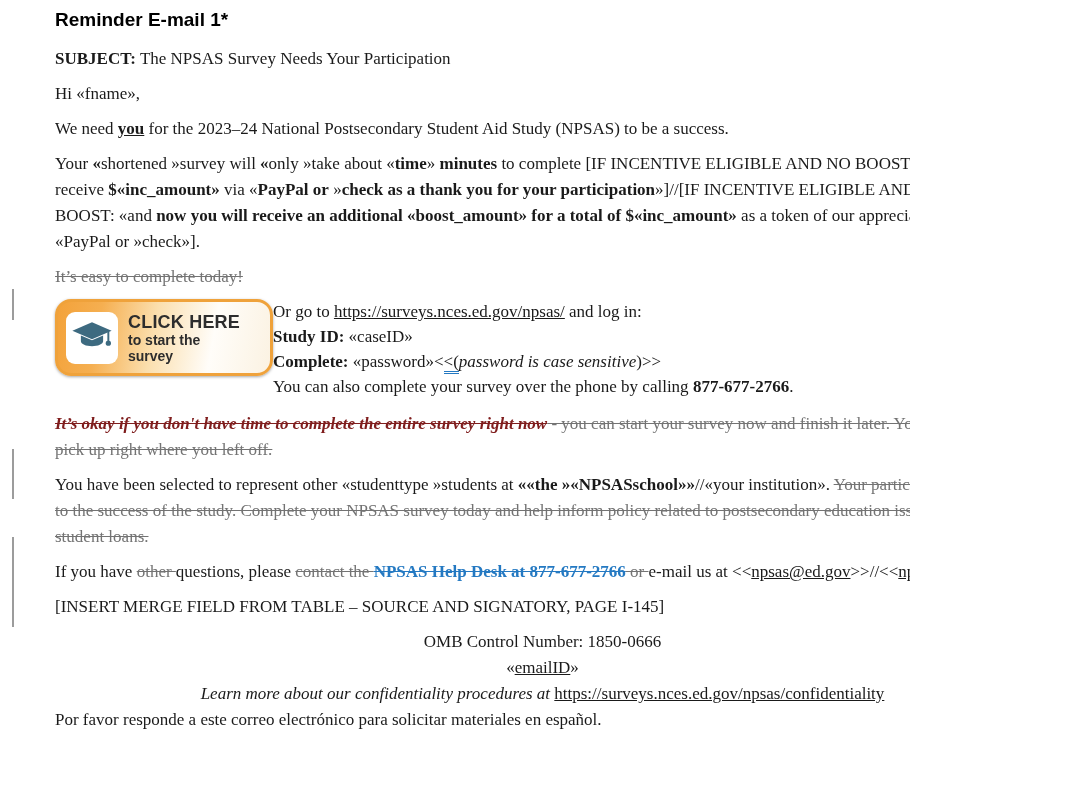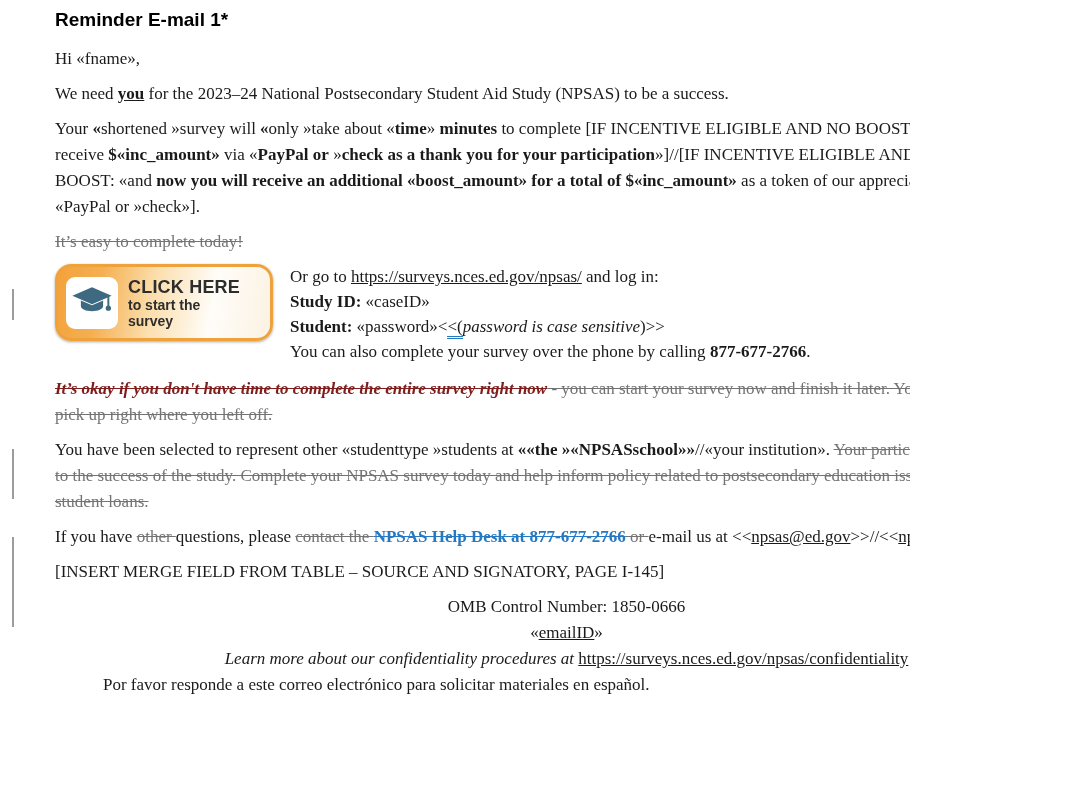--- a/index.html
+++ b/index.html
@@ -21,53 +21,54 @@
   .b{font-weight:bold;}
   .i{font-style:italic;}
   .bu{font-weight:bold;text-decoration:underline;}
   .lnk{color:#1a1a1a;text-decoration:underline;cursor:pointer;}
   .del{color:#737373;text-decoration:line-through;}
   .delb{color:#2479c2;text-decoration:line-through;font-weight:bold;}
   .delbi{color:#7f1d1d;text-decoration:line-through;font-weight:bold;font-style:italic;}
   .ins{border-bottom:3px double #2479c2;}
   .change-bar{position:absolute;left:12px;width:2px;background:#9c9c9c;}
   
-  .media-row{display:flex;align-items:flex-start;gap:17px;margin:4px 0 12px 0;}
+  .media-row{display:flex;align-items:flex-start;margin:4px 0 12px 0;}
   .survey-btn{
     flex:0 0 auto;width:196px;height:71px;
     border:3px solid #efa23b;border-radius:16px;
     background:linear-gradient(100deg,#f3a23a 0%,#f5af51 20%,#fbdfae 45%,#fffdf9 72%,#fbf2e2 100%);
     box-shadow:0 1px 3px rgba(0,0,0,.35);
     display:flex;align-items:center;gap:10px;padding:0 8px;
     cursor:pointer;
   }
   .icon-box{width:52px;height:52px;background:#ffffff;border-radius:9px;
     display:flex;align-items:center;justify-content:center;flex:0 0 auto;}
   .btn-text{font-family:"Liberation Sans", sans-serif;color:#2d2d2d;}
   .btn-line1{font-size:18px;font-weight:800;line-height:20px;letter-spacing:.2px;}
   .btn-line2,.btn-line3{font-size:14px;font-weight:bold;line-height:16px;}
   .login-col{flex:1 1 auto;}
   .login-line{line-height:25px;}
   .phone-line{}
   .center{text-align:center;}
-  .footer-block{margin-top:2px;margin-left:48px;}
+  .footer-block{margin-top:2px;}
 </style>
 </head>
 <body>
 
 <div class="page">
 
   <div class="change-bar" style="top:289px;height:31px;"></div>
   <div class="change-bar" style="top:449px;height:50px;"></div>
   <div class="change-bar" style="top:537px;height:90px;"></div>
 
   <div class="content">
 
     <h1 class="doc-title">Reminder E-mail 1*</h1>
 
+    <p class="para"><span class="b">SUBJECT:</span><span> The NPSAS Survey Needs Your Participation</span></p>
 
     <p class="para">Hi «fname»,</p>
 
     <p class="para"><span>We need </span><span class="bu">you</span><span> for the 2023–24 National Postsecondary Student Aid Study (NPSAS) to be a success.</span></p>
 
     <p class="para"><span>Your </span><span class="b">«</span><span>shortened »survey will </span><span class="b">«</span><span>only »take about «</span><span class="b">time</span><span>» </span><span class="b">minutes</span><span> to complete [IF INCENTIVE ELIGIBLE AND NO BOOST: «and you will receive </span><span class="b">$«inc_amount»</span><span> via «</span><span class="b">PayPal or</span><span> »</span><span class="b">check as a thank you for your participation</span><span>»]//[IF INCENTIVE ELIGIBLE AND RECENT BOOST: «and </span><span class="b">now you will receive an additional «boost_amount» for a total of  $«inc_amount»</span><span> as a token of our appreciation, payable by «PayPal or »check»].</span></p>
 
     <p class="para"><span class="del">It’s easy to complete today!</span></p>
 
     <div class="media-row">
@@ -83,21 +84,21 @@
         <div class="btn-text">
           <div class="btn-line1">CLICK HERE</div>
           <div class="btn-line2">to start the</div>
           <div class="btn-line3">survey</div>
         </div>
       </div>
 
       <div class="login-col">
         <div class="login-line"><span>Or go to </span><span class="lnk">https://surveys.nces.ed.gov/npsas/</span><span> and log in:</span></div>
         <div class="login-line"><span class="b">Study ID:</span><span> «caseID»</span></div>
-        <div class="login-line"><span class="b">Student:</span><span> «password»&lt;</span><span class="ins">&lt;(</span><span class="i">password is case sensitive</span><span>)&gt;&gt;</span></div>
+        <div class="login-line"><span class="b">Complete:</span><span> «password»&lt;</span><span class="ins">&lt;(</span><span class="i">password is case sensitive</span><span>)&gt;&gt;</span></div>
         <div class="login-line phone-line"><span>You can also complete your survey over the phone by calling </span><span class="b">877-677-2766</span><span>.</span></div>
       </div>
     </div>
 
     <p class="para"><span class="delbi">It’s okay if you don't have time to complete the entire survey right now</span><span class="del"> - you can start your survey now and finish it later. You'll be able to pick up right where you left off.</span></p>
 
     <p class="para"><span>You have been selected to represent other «studenttype »students at </span><span class="b">««the »«NPSASschool»»</span><span>//«your institution». </span><span class="del">Your participation is critical to the success of the study. Complete your NPSAS survey today and help inform policy related to postsecondary education issues such as student loans.</span></p>
 
     <p class="para"><span>If you have </span><span class="del">other </span><span>questions, please </span><span class="del">contact the </span><span class="delb">NPSAS Help Desk at 877-677-2766</span><span class="del"> or </span><span>e-mail us at &lt;&lt;</span><span class="lnk">npsas@ed.gov</span><span>&gt;&gt;//&lt;&lt;</span><span class="lnk">npsas@rti.org</span><span>&gt;&gt;.</span></p>
 

